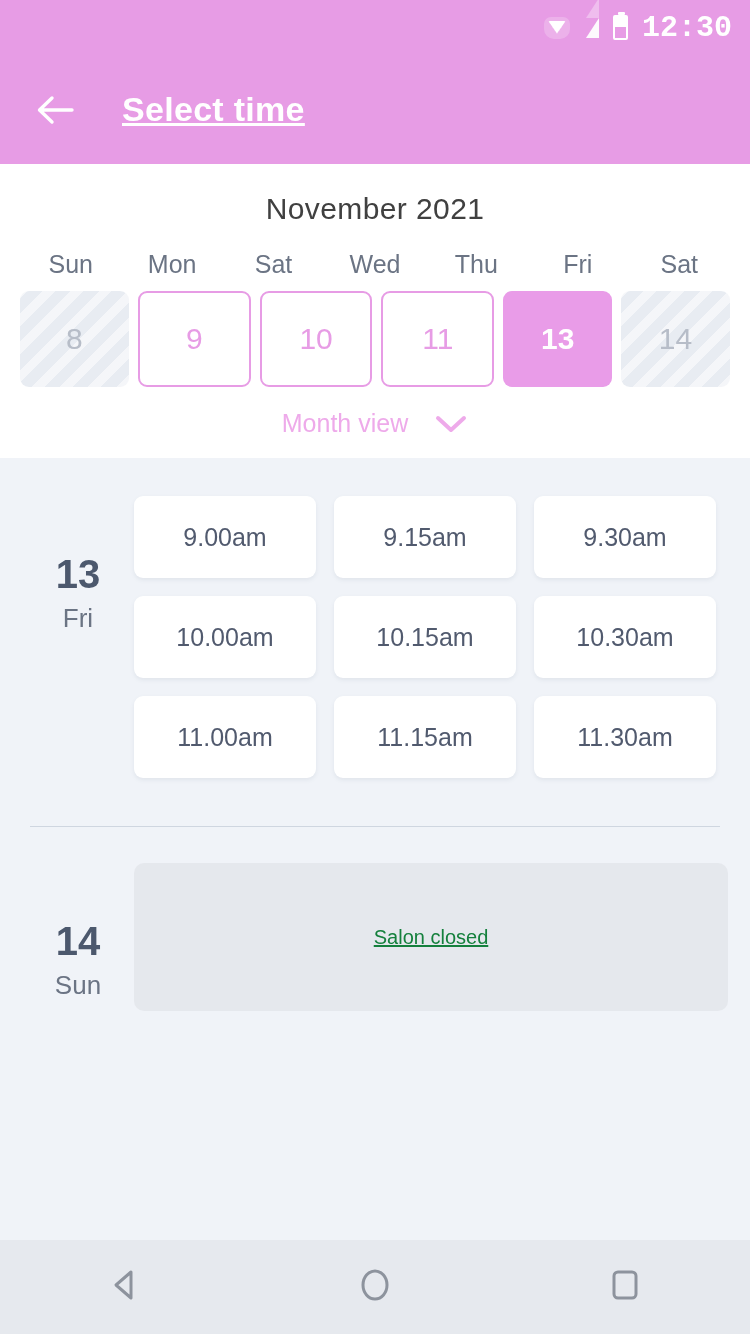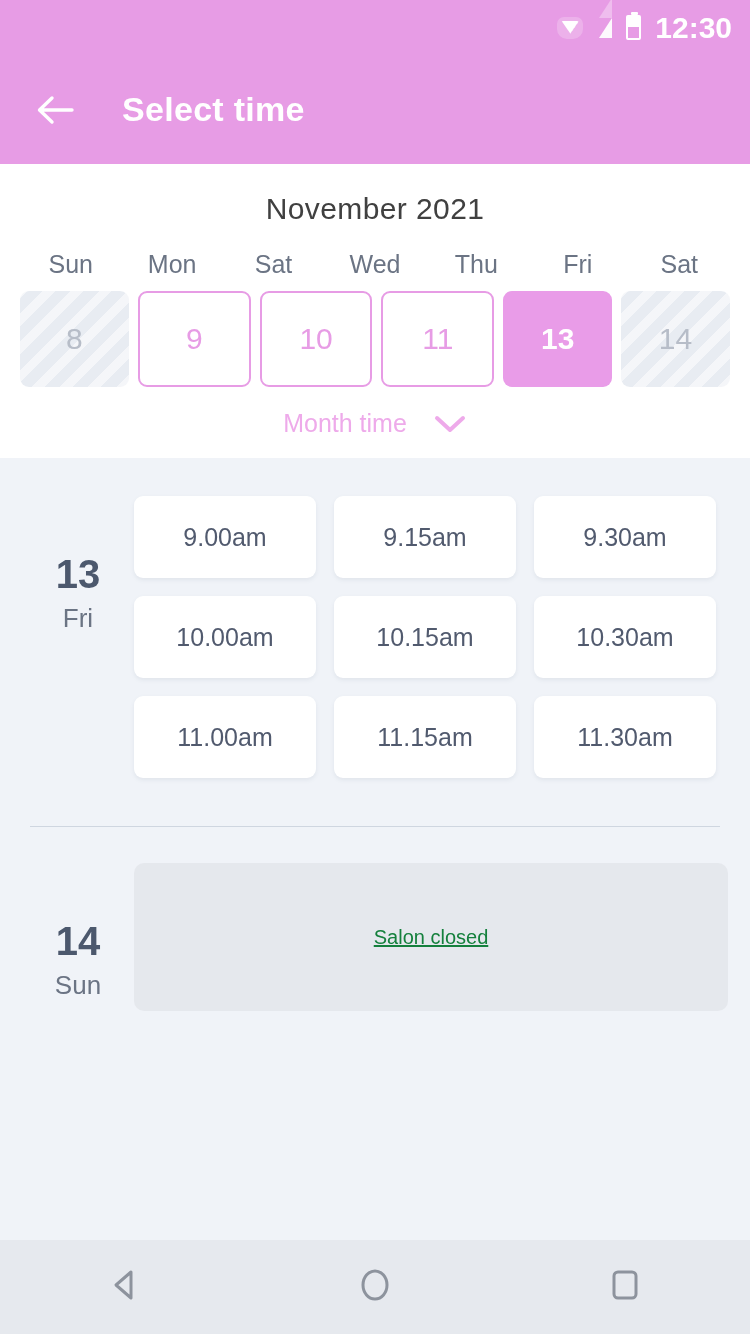--- a/index.html
+++ b/index.html
@@ -8,21 +8,21 @@
     font-family:"Liberation Sans", sans-serif;
     background:#f0f3f8;
     overflow:hidden;
   }
   .phone { position:relative; width:750px; height:1334px; display:flex; flex-direction:column; }
 
   
   .statusbar {
     height:55px; background:#e79ce5; flex:0 0 auto;
     display:flex; align-items:center; justify-content:flex-end;
-    padding-right:18px; gap:14px;
+    padding-right:18px; gap:14px;font-family:Liberation Mono, monospace;
   }
   .st-icon { display:flex; align-items:center; }
   .wifi-wrap { width:30px; height:30px; position:relative; }
   .wifi-bg {
     position:absolute; left:2px; top:4px; width:26px; height:22px;
     background:rgba(255,255,255,0.22); border-radius:7px 7px 10px 10px;
   }
   .wifi-tri {
     position:absolute; left:6px; top:8px;
     width:0; height:0;
@@ -55,21 +55,21 @@
   }
   .clock { color:#fff; font-size:30px; font-weight:bold; letter-spacing:0px; }
 
   
   .appbar {
     height:109px; background:#e79ce5; flex:0 0 auto;
     display:flex; align-items:center; padding-left:32px; gap:44px;
   }
   .back-btn { width:46px; height:46px; position:relative; cursor:pointer; }
   .back-btn svg { display:block; }
-  .appbar-title { color:#fff; font-size:34px; font-weight:bold; letter-spacing:0.3px; }
+  .appbar-title { color:#fff; font-size:34px; font-weight:bold; letter-spacing:0.3px;text-decoration:underline; }
 
   
   .cal-card { background:#ffffff; flex:0 0 auto; padding-top:22px; padding-bottom:12px; }
   .cal-month { text-align:center; font-size:30px; color:#404040; letter-spacing:0.4px; padding:6px 0 24px; }
   .dow-row { display:flex; padding:0 20px; }
   .dow { flex:1; text-align:center; font-size:25px; color:#6b7484; }
   .days-row { display:flex; padding:12px 20px 0; gap:9px; }
   .day-cell {
     flex:1; height:96px; border-radius:9px;
     display:flex; align-items:center; justify-content:center;
@@ -170,21 +170,21 @@
     <div class="days-row">
       <div class="day-cell disabled">8</div>
       <div class="day-cell avail">9</div>
       <div class="day-cell avail">10</div>
       <div class="day-cell avail">11</div>
       <div class="day-cell selected">13</div>
       <div class="day-cell disabled">14</div>
     </div>
 
     <div class="monthview-row">
-      <span class="monthview-label">Month time</span>
+      <span class="monthview-label">Month view</span>
       <span class="chev">
         <svg width="34" height="22" viewBox="0 0 34 22">
           <path d="M4 5 L17 17 L30 5" fill="none" stroke="#eeaaea" stroke-width="4" stroke-linecap="round" stroke-linejoin="round"></path>
         </svg>
       </span>
     </div>
   </div>
 
   <div class="slots-area">
 

